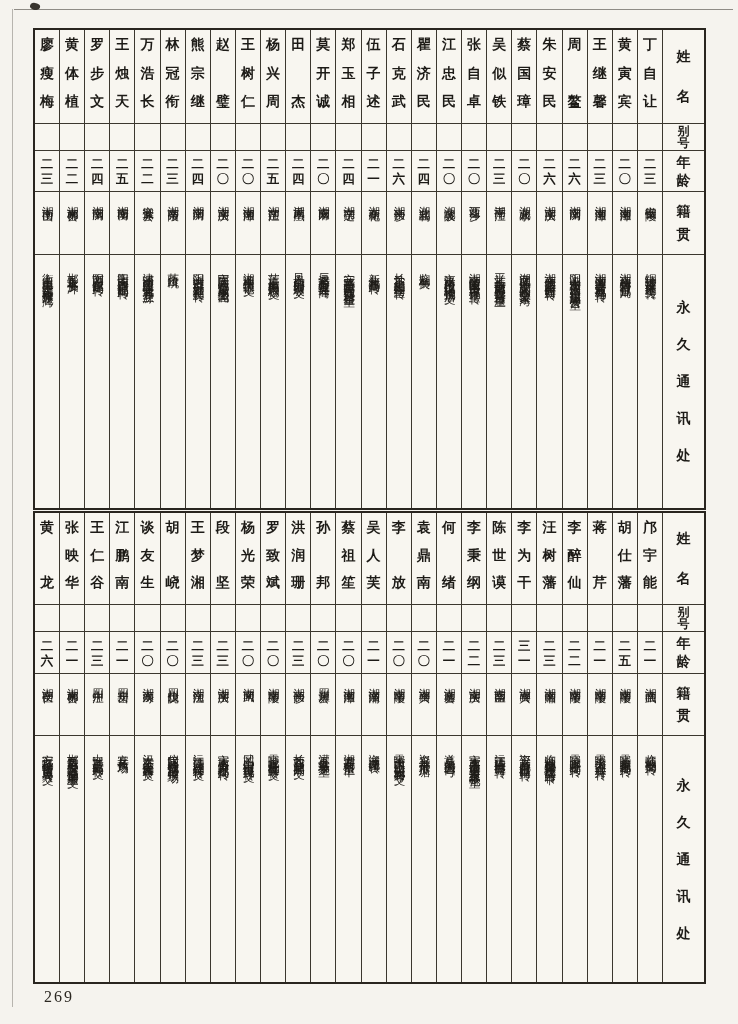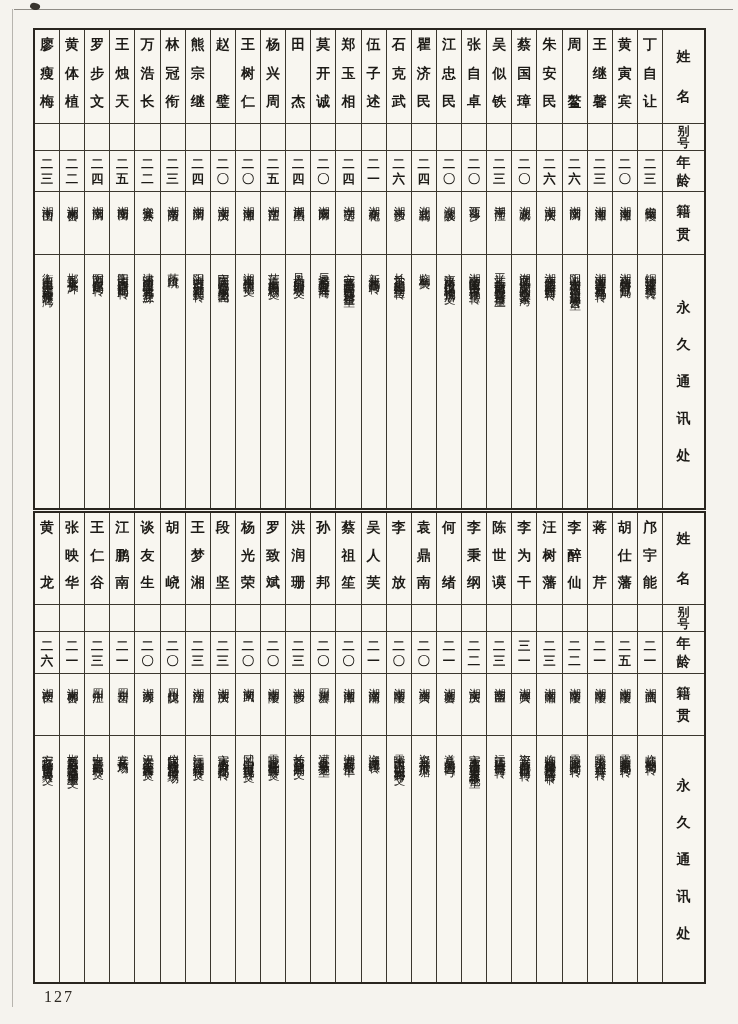--- a/index.html
+++ b/index.html
@@ -1009,14 +1009,14 @@
         </div>
         <div class="cell c-origin">
           <div class="vtext">湖南安仁</div>
         </div>
         <div class="cell c-address">
           <div class="vtext">安仁万隆馆转南雷庙厚兴号交</div>
         </div>
       </div>
     </section>
 
-  <div class="page-number">127</div>
+  <div class="page-number">269</div>
 </div>
 
 </body></html>

